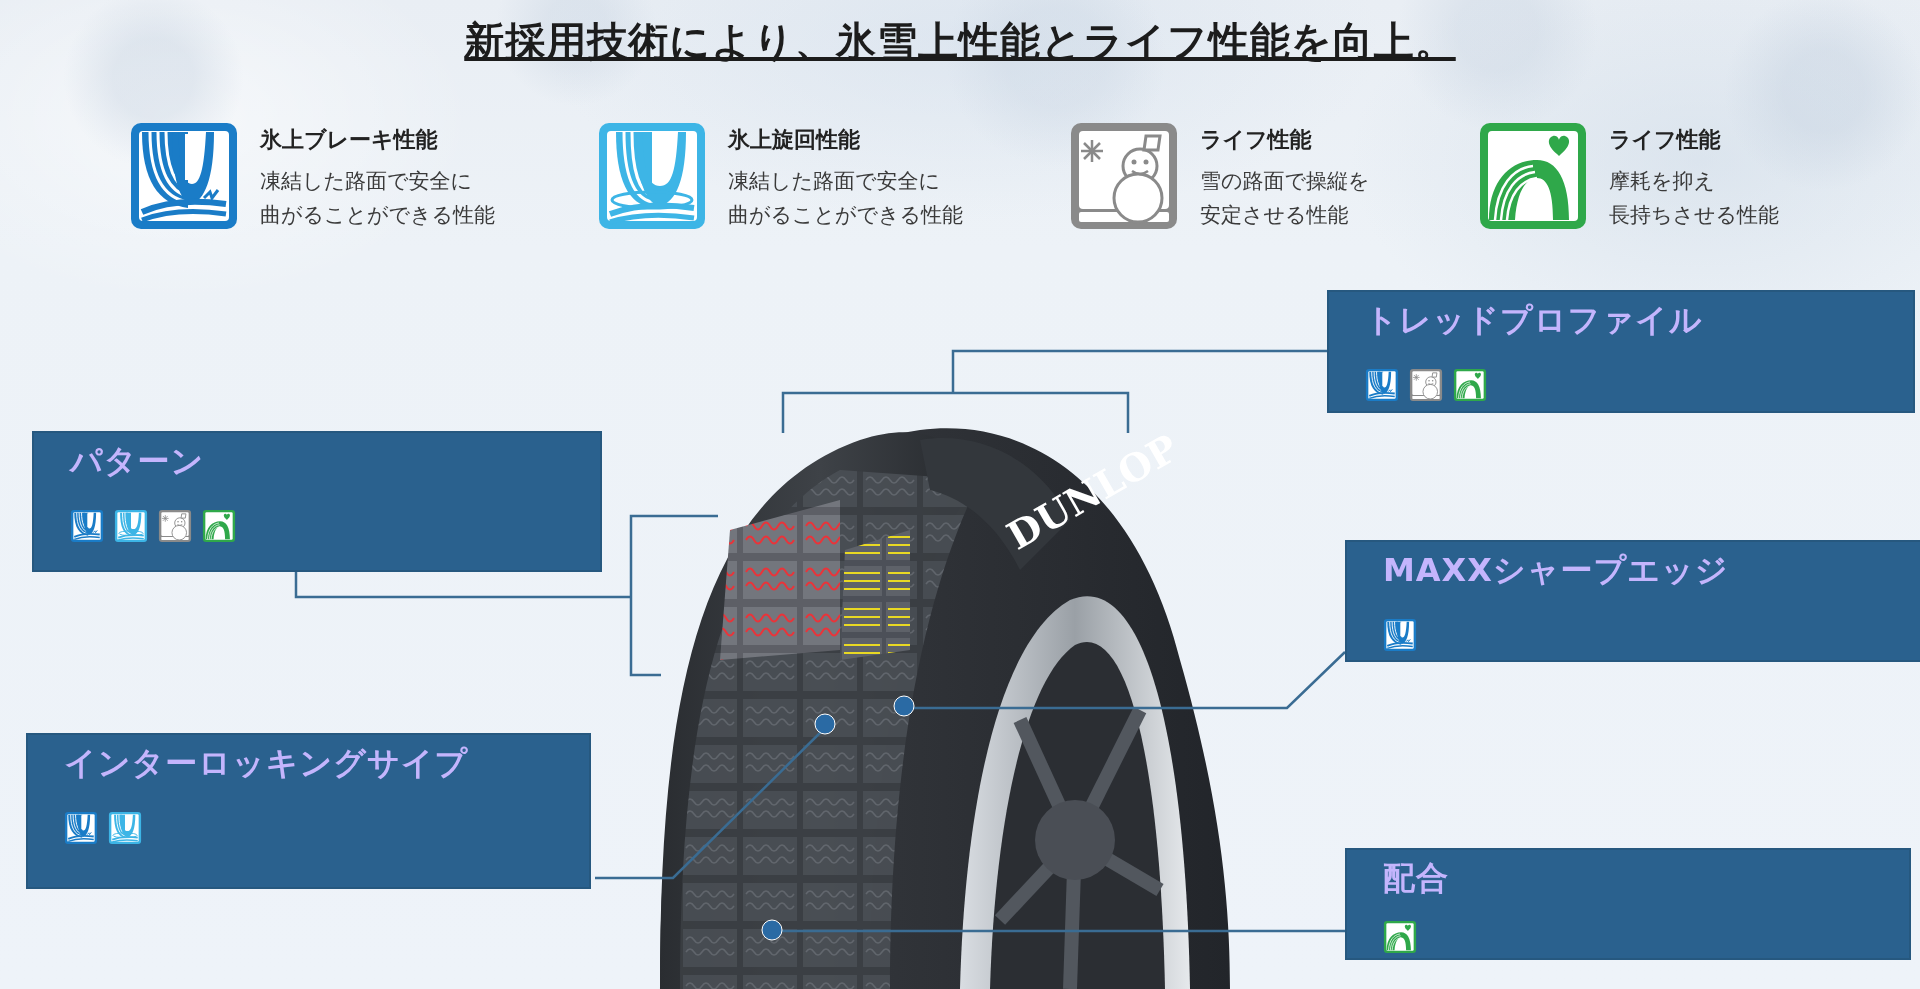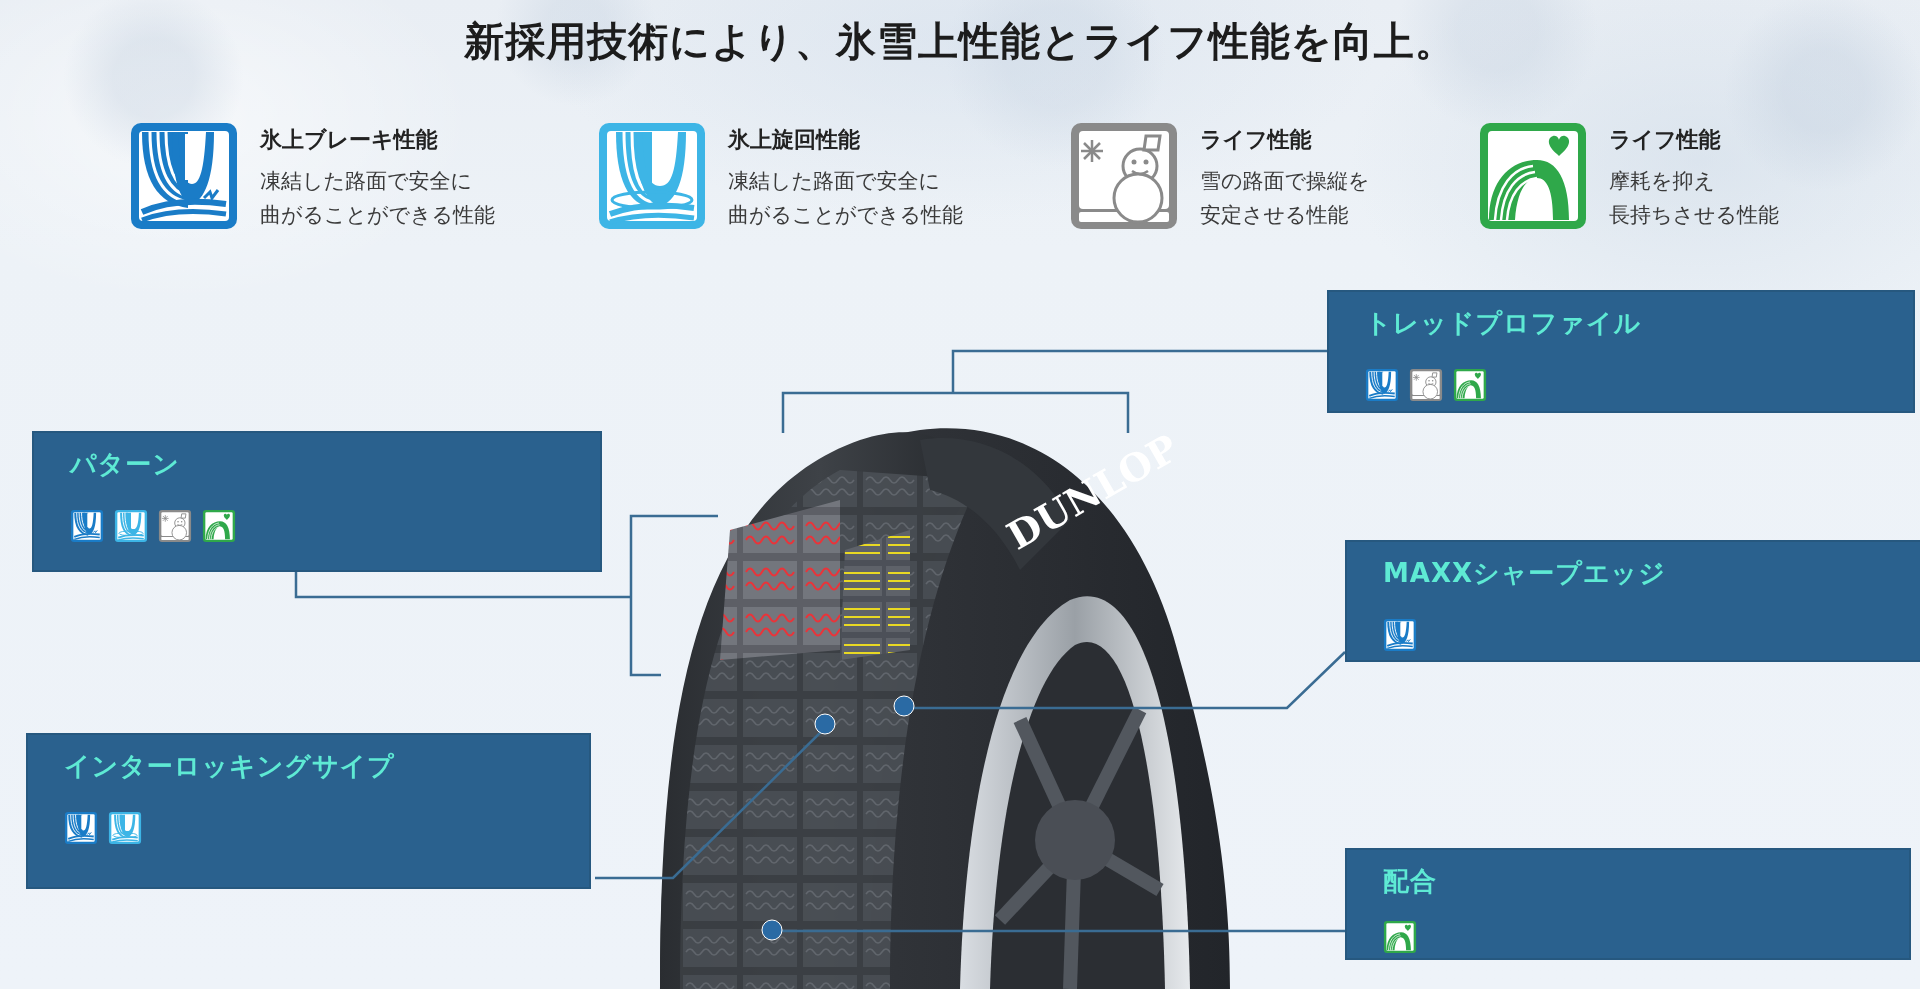--- a/index.html
+++ b/index.html
@@ -19,39 +19,39 @@
         radial-gradient(circle at 8% 30%, rgba(190,204,220,0.35) 0 40px, transparent 90px),
         radial-gradient(circle at 30% 10%, rgba(190,204,220,0.3) 0 30px, transparent 80px),
         radial-gradient(circle at 55% 22%, rgba(190,204,220,0.25) 0 50px, transparent 110px),
         radial-gradient(circle at 78% 12%, rgba(190,204,220,0.3) 0 40px, transparent 100px),
         radial-gradient(circle at 95% 35%, rgba(190,204,220,0.35) 0 40px, transparent 100px);
       pointer-events: none;
     }
 
     .headline {
       position: absolute; left: 0; top: 14px; width: 1920px; text-align: center;
-      font-size: 40px; font-weight: bold; color: #1c1c1c; letter-spacing: 1px;
+      font-size: 40px; font-weight: bold; color: #1c1c1c; letter-spacing: 1px; text-decoration: underline;
     }
 
     
     .feature { position: absolute; top: 120px; height: 112px; display: flex; align-items: flex-start; }
     .feature .fico { width: 112px; height: 112px; flex: none; }
     .feature .ftext { margin-left: 20px; padding-top: 2px; }
     .feature .ftitle { font-size: 22px; font-weight: bold; color: #222; line-height: 36px; margin-bottom: 6px; }
     .feature .fdesc { font-size: 21px; color: #3a3a3a; line-height: 34px; }
     .f1 { left: 128px; } .f2 { left: 596px; } .f3 { left: 1068px; } .f4 { left: 1477px; }
 
     
     .callout {
       position: absolute; background: #2a618e;
       border: 2px solid #26587f;
     }
     .callout .ctitle {
-      position: absolute; left: 36px; top: 14px;
-      font-size: 26px; font-weight: bold; color: #5eead4; white-space: nowrap; letter-spacing: 1px;
+      position: absolute; left: 36px; top: 7px;
+      font-size: 32px; font-weight: bold; color: #c4b5fd; white-space: nowrap; letter-spacing: 1px;
     }
     .callout .cicons { position: absolute; left: 36px; top: 76px; display: flex; gap: 10px; }
     .callout .cicons .mini { width: 34px; height: 34px; }
     .c-pattern  { left: 32px;   top: 431px; width: 570px; height: 141px; }
     .c-tread    { left: 1327px; top: 290px; width: 588px; height: 123px; }
     .c-maxx     { left: 1345px; top: 540px; width: 661px; height: 122px; }
     .c-inter    { left: 26px;   top: 733px; width: 565px; height: 156px; }
     .c-compound { left: 1345px; top: 848px; width: 566px; height: 112px; padding-left: 10px; }
     .c-compound .cicons { top: 70px; }
 

